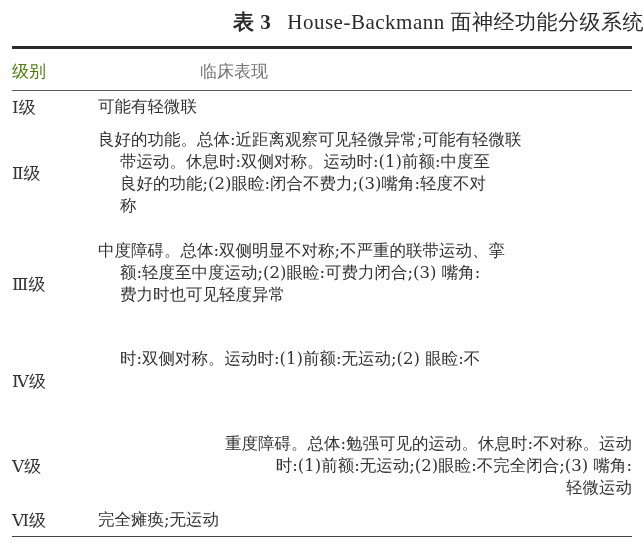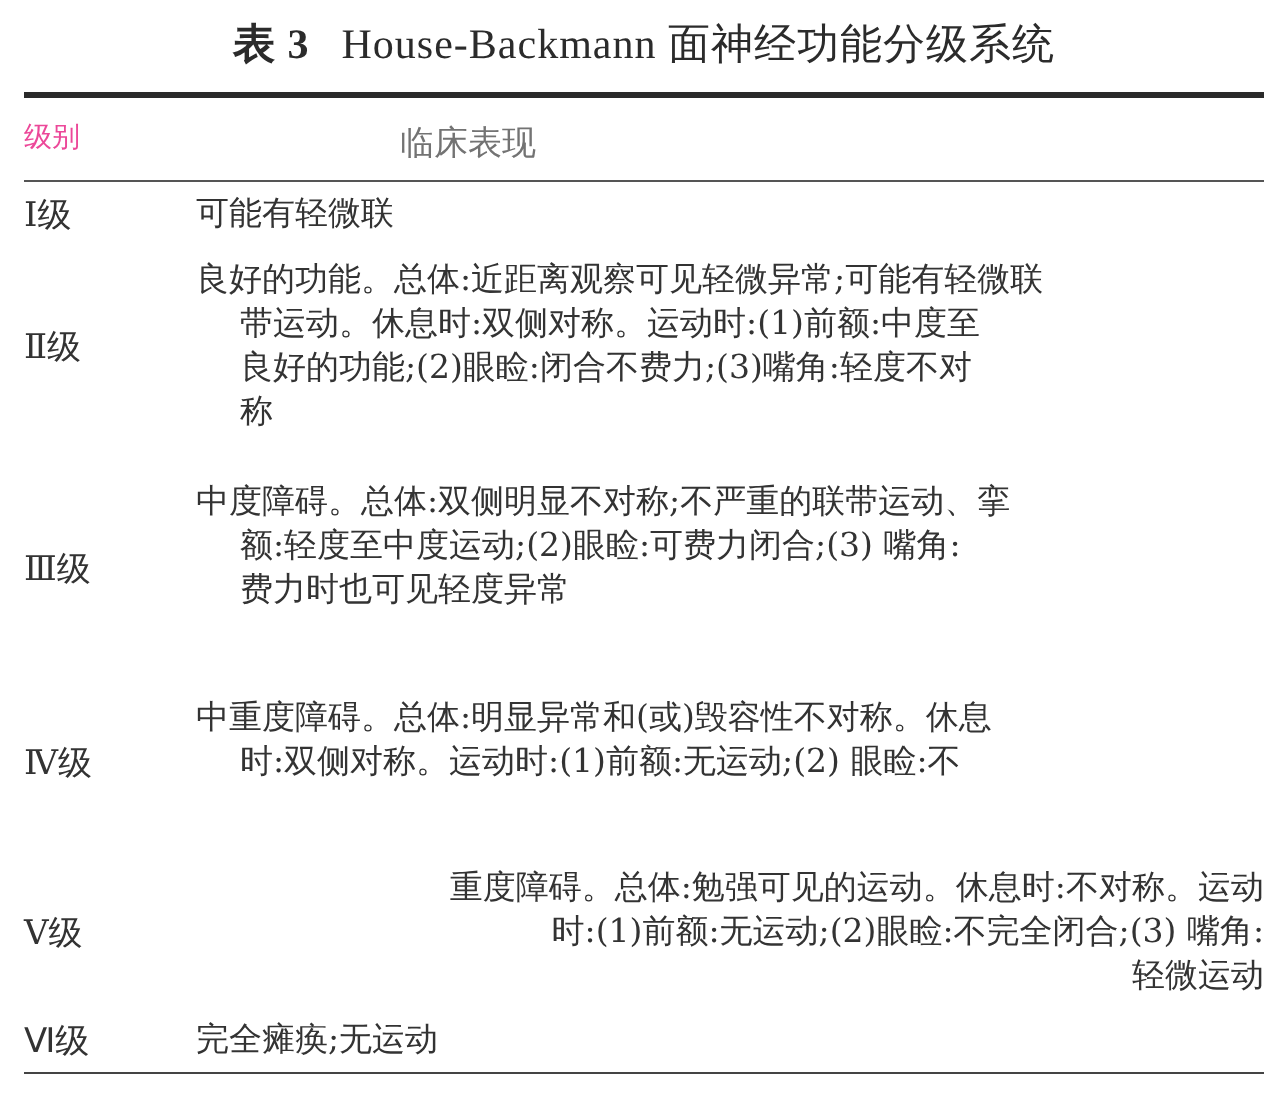--- a/index.html
+++ b/index.html
@@ -3,35 +3,35 @@
 <meta charset="utf-8">
 <style>
   html, body { margin: 0; padding: 0; background: #ffffff; }
   body {
     width: 644px; height: 551px; position: relative; overflow: hidden;
     font-family: "DejaVu Serif", "Liberation Serif", serif;
     color: #333333;
   }
   .title {
     position: absolute; top: 8px; left: 0; width: 644px;
-    text-align: center; font-size: 21px; color: #2b2b2b;
+    text-align: right; font-size: 21px; color: #2b2b2b;
     font-family: "Liberation Serif", "DejaVu Serif", serif;
     letter-spacing: 0.5px;
   }
   .title .tnum { font-weight: bold; margin-right: 16px; }
   .rule-thick {
     position: absolute; left: 12px; width: 620px; top: 46px;
     height: 3px; background: #2a2a2a;
   }
   .rule-thin {
     position: absolute; left: 12px; width: 620px;
     height: 1px; background: #555555;
   }
   .hdr-level {
-    position: absolute; left: 12px; top: 60px; font-size: 14px; color: #ec4899;
+    position: absolute; left: 12px; top: 60px; font-size: 17px; color: #4d7c0f;
   }
   .hdr-desc {
     position: absolute; left: 200px; top: 60px; font-size: 17px; color: #737373;
   }
   .row { position: absolute; left: 0; width: 644px; }
   .row .level {
     position: absolute; left: 12px; font-size: 17px; color: #333;
     white-space: nowrap;
   }
   .row .desc {
@@ -77,34 +77,33 @@
   <div class="desc" style="top:0px;">
     <span class="ln">中度障碍。总体:双侧明显不对称;不严重的联带运动、挛</span>
     <span class="ln indent">额:轻度至中度运动;(2)眼睑:可费力闭合;(3) 嘴角:</span>
     <span class="ln indent">费力时也可见轻度异常</span>
   </div>
 </div>
 
 <div class="row" style="top:348px;">
   <div class="level" style="top:22px;">Ⅳ级</div>
   <div class="desc" style="top:0px;">
-    <span class="ln">中重度障碍。总体:明显异常和(或)毁容性不对称。休息</span>
     <span class="ln indent">时:双侧对称。运动时:(1)前额:无运动;(2) 眼睑:不</span>
   </div>
 </div>
 
 <div class="row" style="top:433px;">
   <div class="level" style="top:22px;">Ⅴ级</div>
   <div class="desc" style="top:0px;text-align:right;">
     <span class="ln">重度障碍。总体:勉强可见的运动。休息时:不对称。运动</span>
     <span class="ln indent">时:(1)前额:无运动;(2)眼睑:不完全闭合;(3) 嘴角:</span>
     <span class="ln indent">轻微运动</span>
   </div>
 </div>
 
 <div class="row" style="top:509px;">
-  <div class="level" style="top:0px;font-family:Liberation Serif, serif;">Ⅵ级</div>
+  <div class="level" style="top:0px;">Ⅵ级</div>
   <div class="desc" style="top:0px;">
     <span class="ln">完全瘫痪;无运动</span>
   </div>
 </div>
 
 <div class="rule-thin" style="top:536px; background:#444;"></div>
 
 </body></html>

